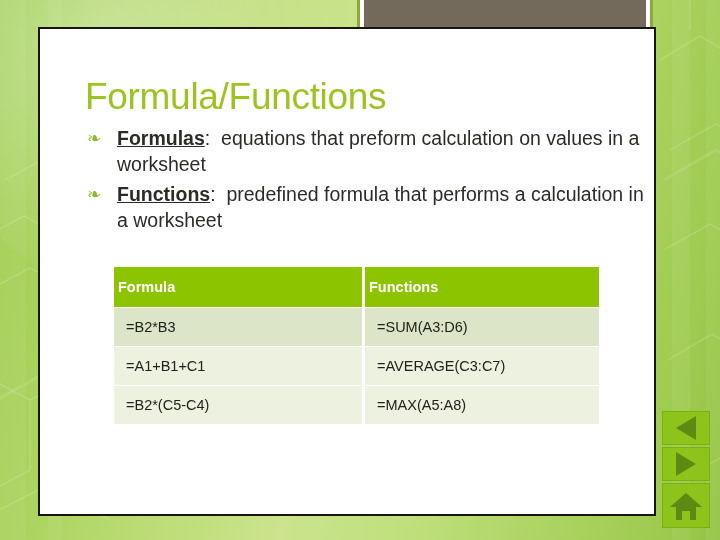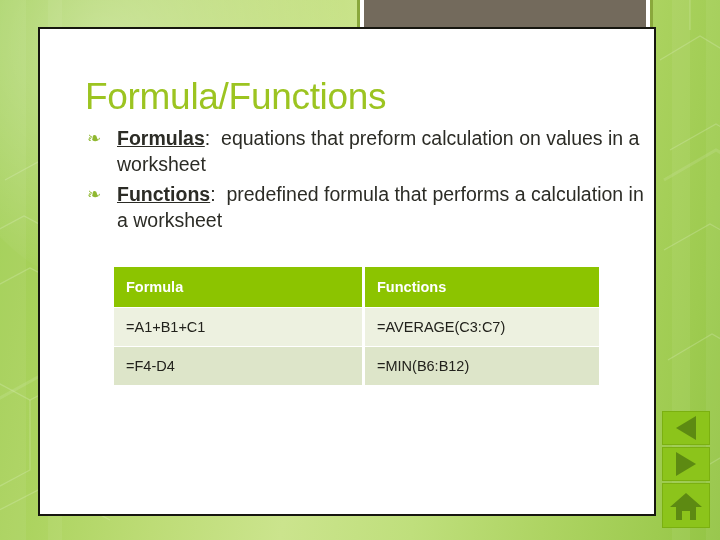--- a/index.html
+++ b/index.html
@@ -128,21 +128,21 @@
   }
   #formula-table col.c1 { width: 248px; }
   #formula-table col.c2 { width: 234px; }
 
   #formula-table th {
     background: #8cc400;
     color: #ffffff;
     font-size: 14.5px;
     font-weight: bold;
     text-align: left;
-    padding: 11px 0 11px 12px;
+    padding: 11px 0 11px 4px;
     height: 18px;
   }
   #formula-table td {
     font-size: 14.5px;
     color: #22221c;
     text-align: left;
     padding: 10px 0 10px 12px;
     height: 18px;
   }
   #formula-table tr.row-odd td  { background: #dde5c9; }
@@ -232,27 +232,31 @@
           <col class="c1">
           <col class="c2">
         </colgroup>
       <thead>
         <tr>
           <th>Formula</th>
           <th>Functions</th>
         </tr>
       </thead>
       <tbody>
+        <tr class="row-odd">
+          <td>=B2*B3</td>
+          <td>=SUM(A3:D6)</td>
+        </tr>
         <tr class="row-even">
           <td>=A1+B1+C1</td>
           <td>=AVERAGE(C3:C7)</td>
         </tr>
-        <tr class="row-odd">
-          <td>=F4-D4</td>
-          <td>=MIN(B6:B12)</td>
+        <tr class="row-even">
+          <td>=B2*(C5-C4)</td>
+          <td>=MAX(A5:A8)</td>
         </tr>
       </tbody>
     </table>
 
   </div>
 
   <div class="nav-button" id="nav-back" title="Previous slide">
     <span class="tri tri-left"></span>
   </div>
 

